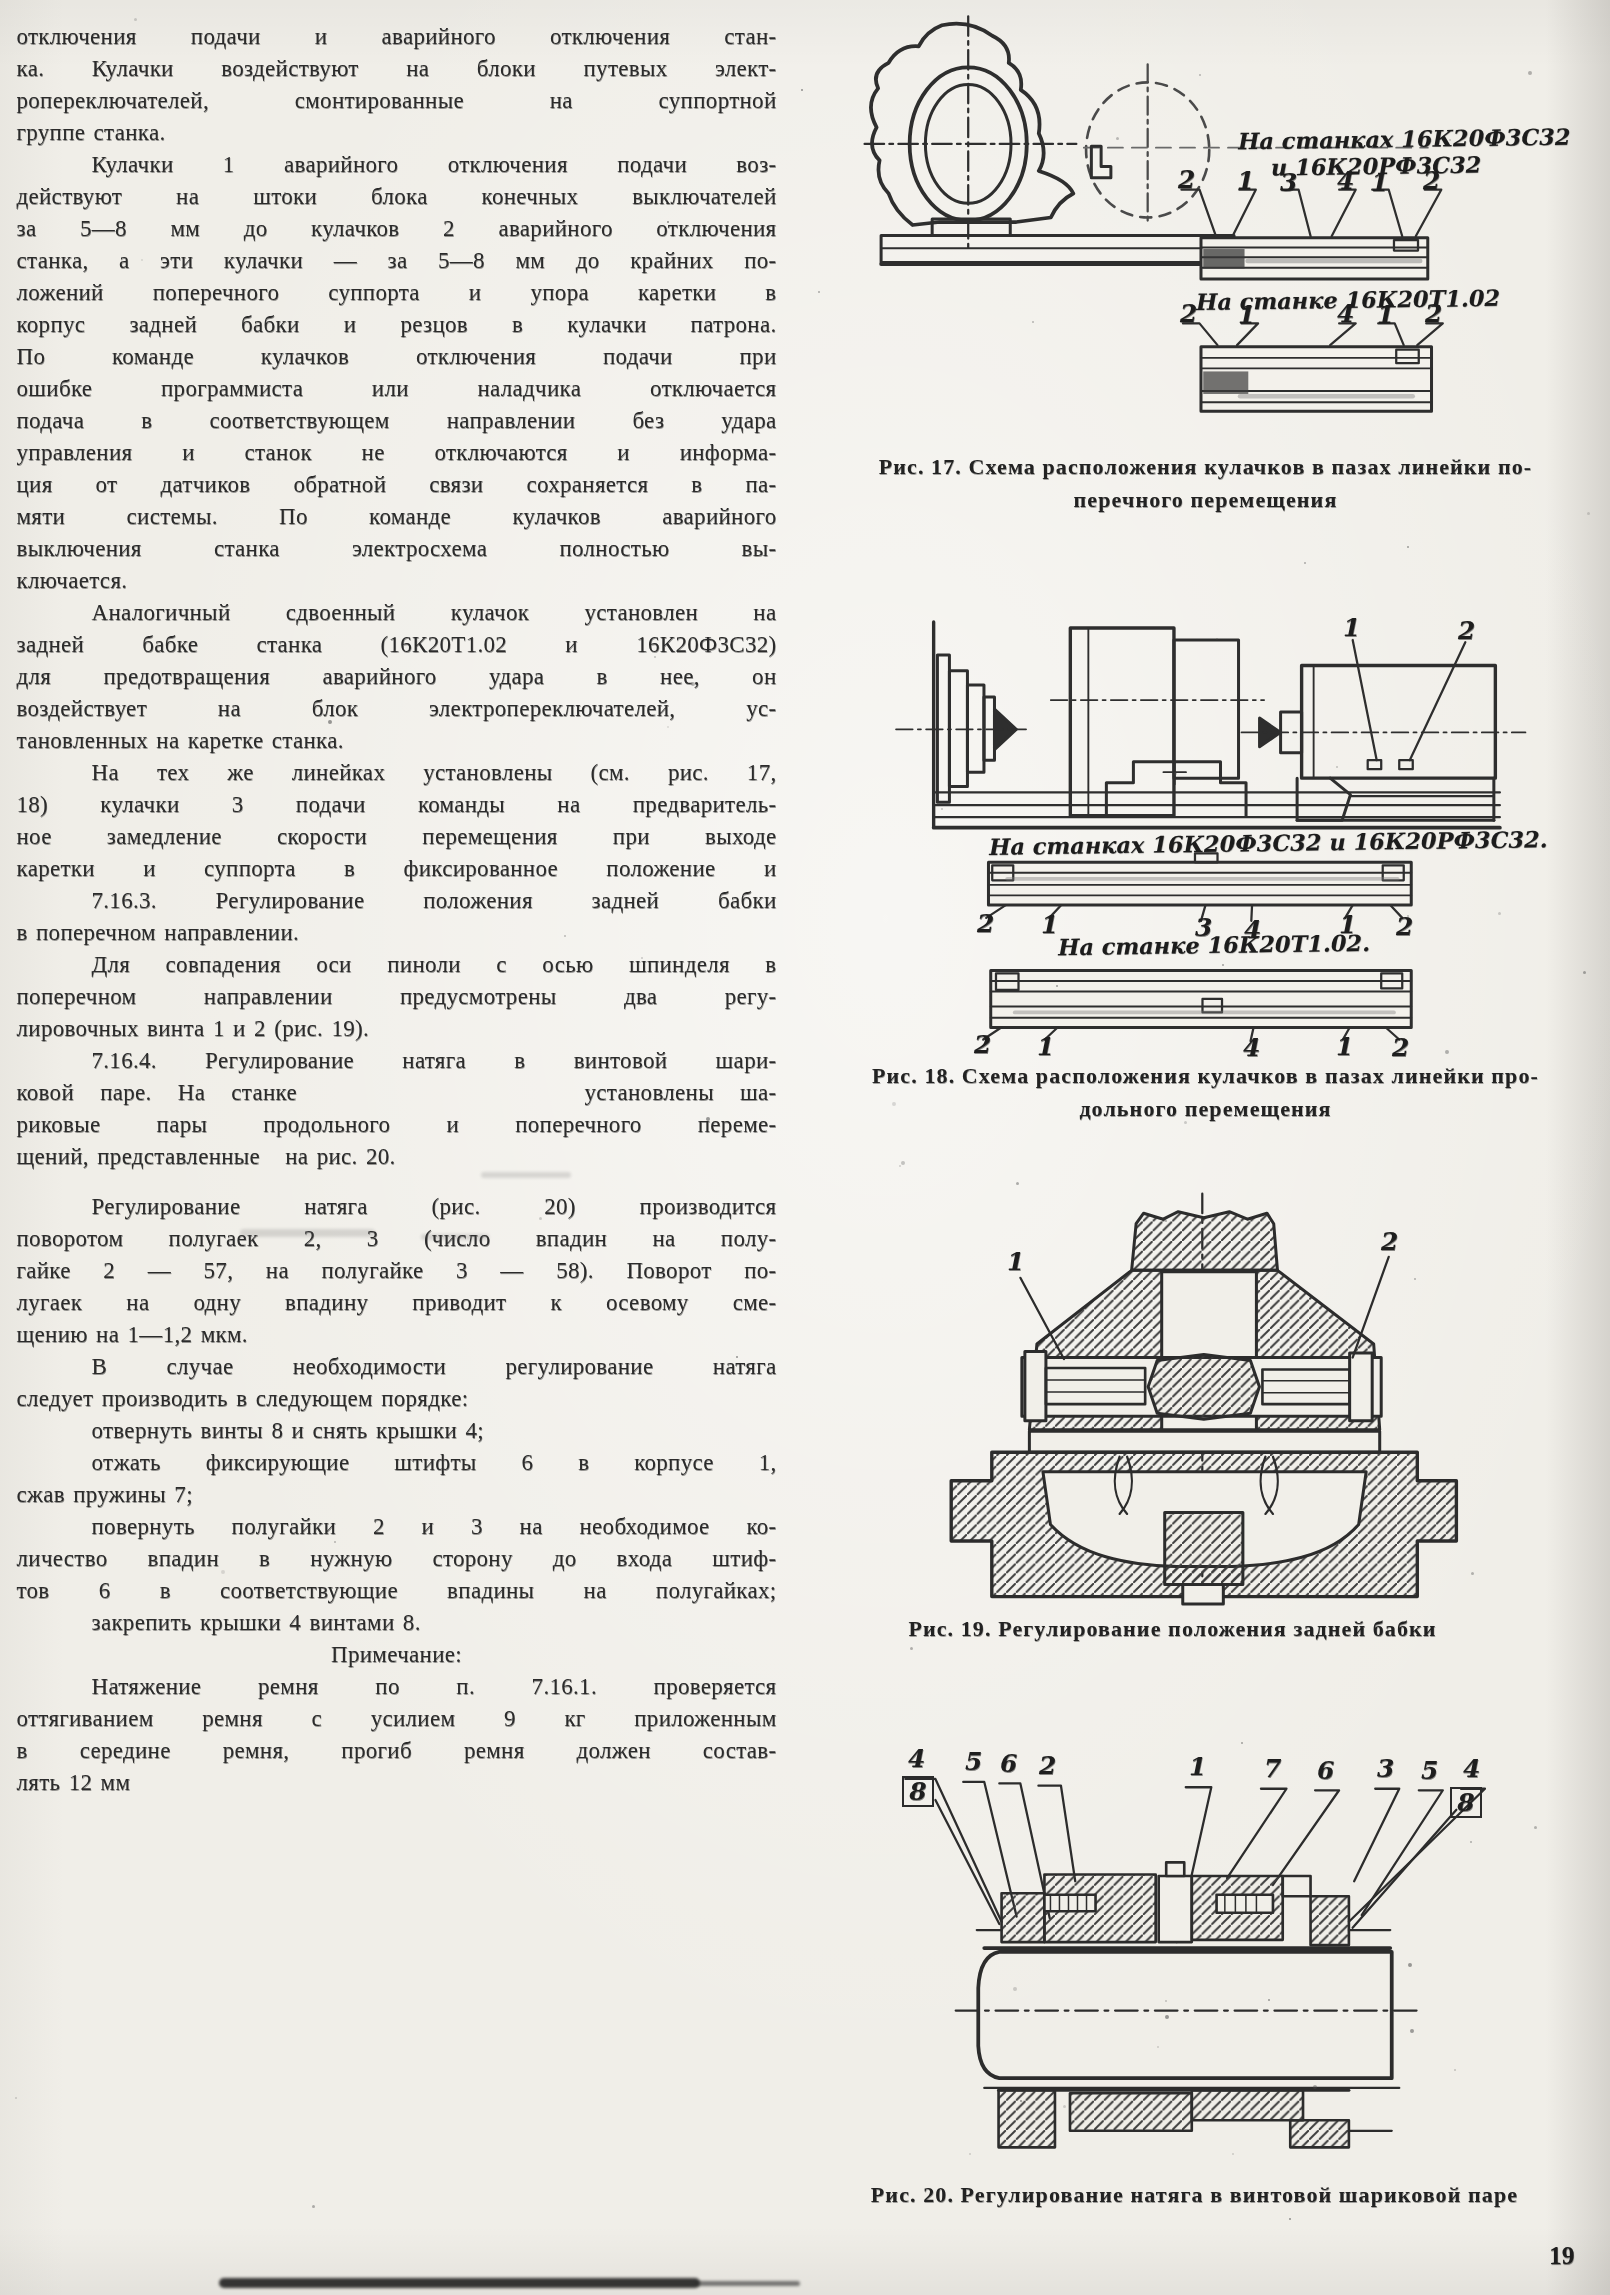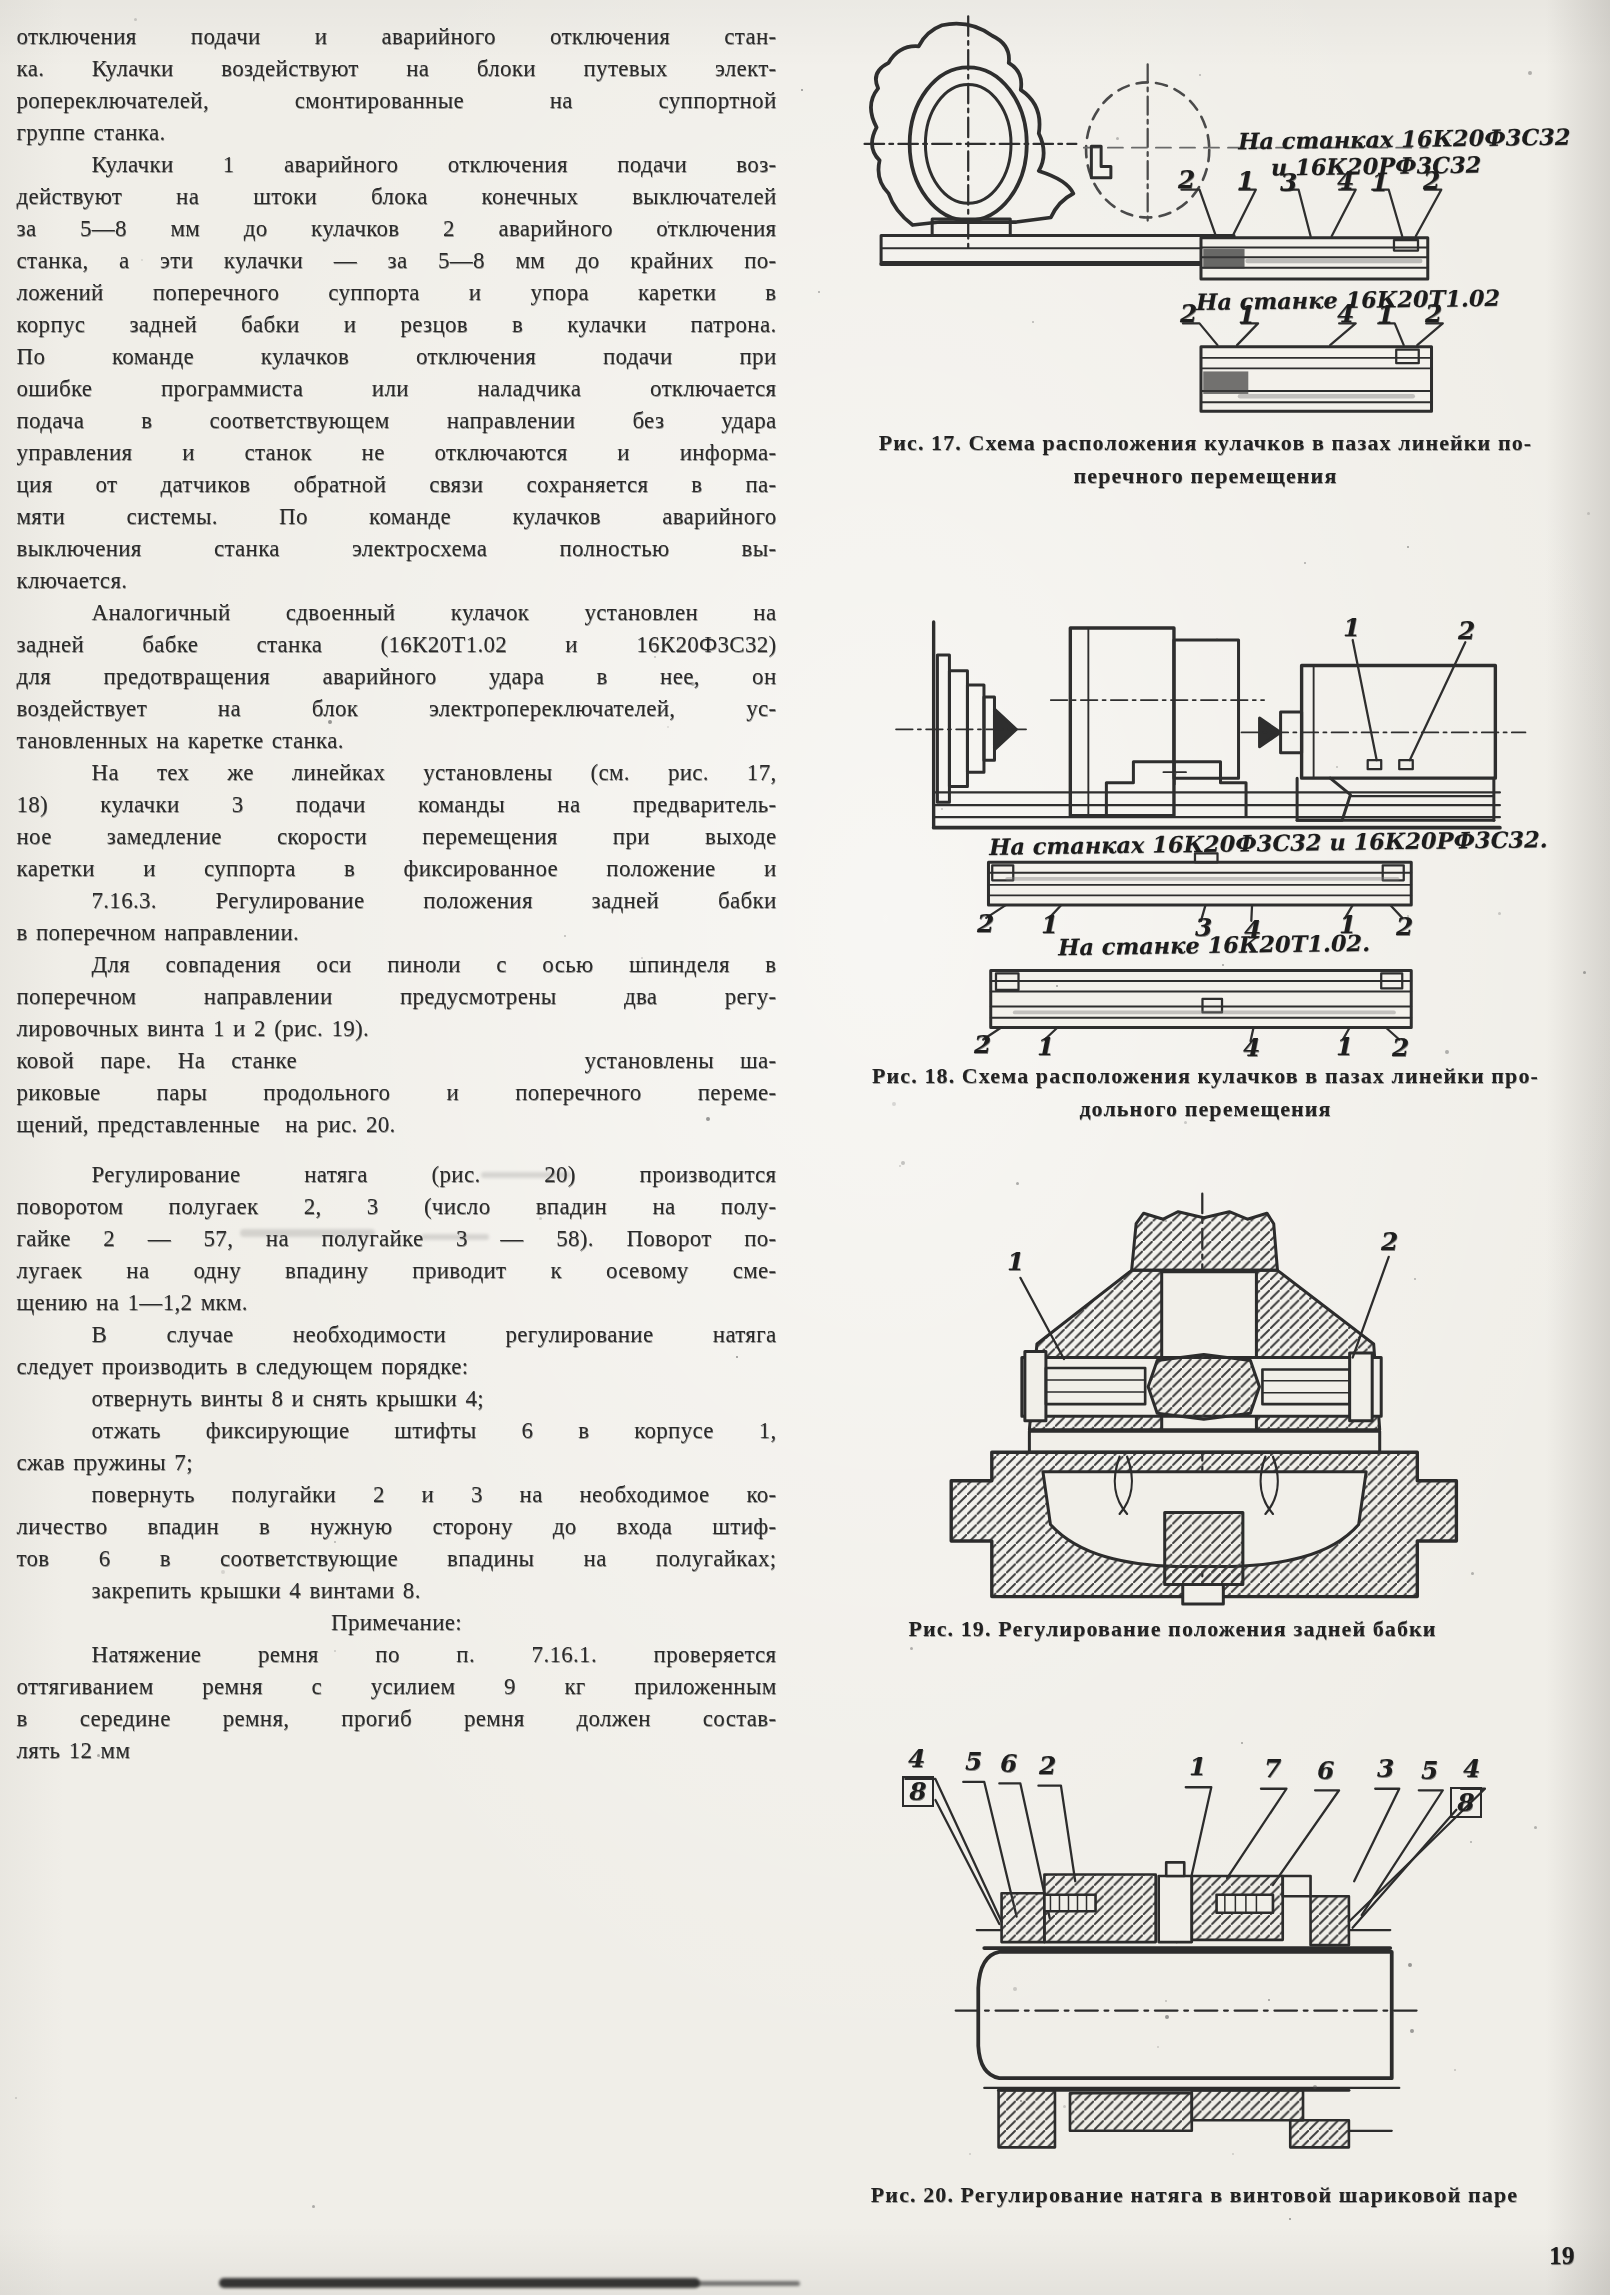--- a/index.html
+++ b/index.html
@@ -97,20 +97,21 @@
       <div class="tl s-l">тановленных на каретке станка.</div>
       <div class="tl s-pj">На тех же линейках установлены (см. рис. 17,</div>
       <div class="tl s-j">18) кулачки 3 подачи команды на предваритель-</div>
       <div class="tl s-j">ное замедление скорости перемещения при выходе</div>
       <div class="tl s-j">каретки и суппорта в фиксированное положение и</div>
       <div class="tl s-pj">7.16.3. Регулирование положения задней бабки</div>
       <div class="tl s-l">в поперечном направлении.</div>
       <div class="tl s-pj">Для совпадения оси пиноли с осью шпинделя в</div>
       <div class="tl s-j">поперечном направлении предусмотрены два регу-</div>
       <div class="tl s-l">лировочных винта 1 и 2 (рис. 19).</div>
+      <div class="tl s-pj">7.16.4. Регулирование натяга в винтовой шари-</div>
       <div class="tl s-j">ковой паре. На станке&nbsp;&nbsp;&nbsp;&nbsp;&nbsp;&nbsp;&nbsp;&nbsp;&nbsp;&nbsp; установлены ша-</div>
       <div class="tl s-j">риковые пары продольного и поперечного переме-</div>
       <div class="tl s-l">щений, представленные&nbsp;&nbsp; на рис. 20.</div>
       <div class="tl s-gap"></div>
       <div class="tl s-pj">Регулирование натяга (рис. 20) производится</div>
       <div class="tl s-j">поворотом полугаек 2, 3 (число впадин на полу-</div>
       <div class="tl s-j">гайке 2 — 57, на полугайке 3 — 58). Поворот по-</div>
       <div class="tl s-j">лугаек на одну впадину приводит к осевому сме-</div>
       <div class="tl s-l">щению на 1—1,2 мкм.</div>
       <div class="tl s-pj">В случае необходимости регулирование натяга</div>
@@ -195,21 +196,21 @@
       <span class="co" style="left: 1371px; top: 170px;">1</span>
       <span class="co" style="left: 1423px; top: 168px;">2</span>
     </div>
   <div id="f17r2">
       <span class="co" style="left: 1180px; top: 301px;">2</span>
       <span class="co" style="left: 1238px; top: 302px;">1</span>
       <span class="co" style="left: 1337px; top: 301px;">4</span>
       <span class="co" style="left: 1377px; top: 302px;">1</span>
       <span class="co" style="left: 1425px; top: 301px;">2</span>
     </div>
-  <div class="cap" style="left:815px;top:426px;width:781px">
+  <div class="cap" style="left:815px;top:450px;width:781px">
     <div>Рис. 17. Схема расположения кулачков в пазах линейки по-</div>
     <div>перечного перемещения</div>
   </div>
 
   <svg style="left:812px;top:612px" width="796" height="436" viewBox="1080 815 1060 580">
     <g fill="none" stroke="#2e2e2e" stroke-width="4" stroke-linejoin="round" stroke-linecap="round">
       <g>
         <line x1="1242" y1="828" x2="1242" y2="1100" stroke-width="4.5"></line>
         <rect x="1247" y="872" width="16" height="196"></rect>
         <rect x="1263" y="893" width="24" height="154"></rect>

